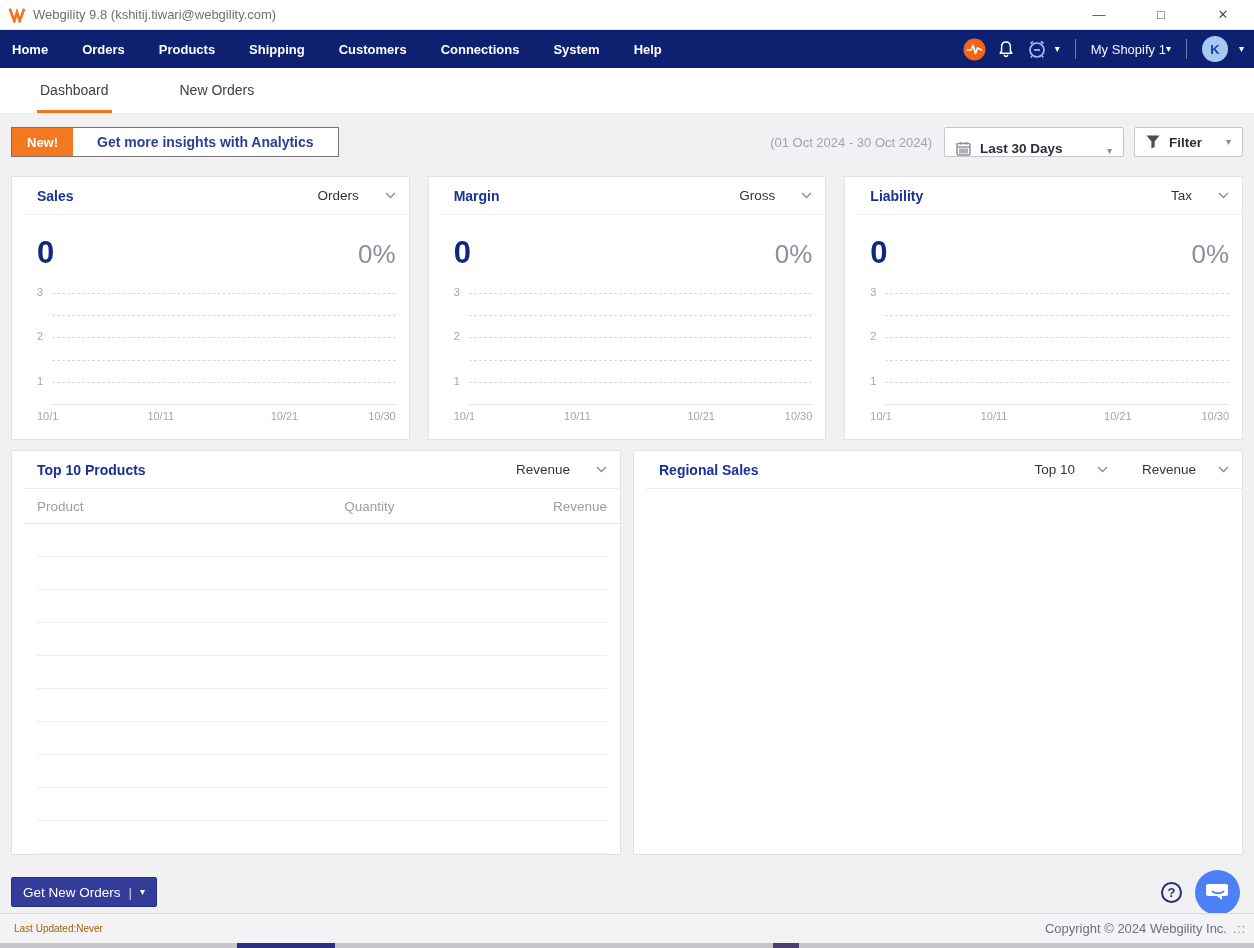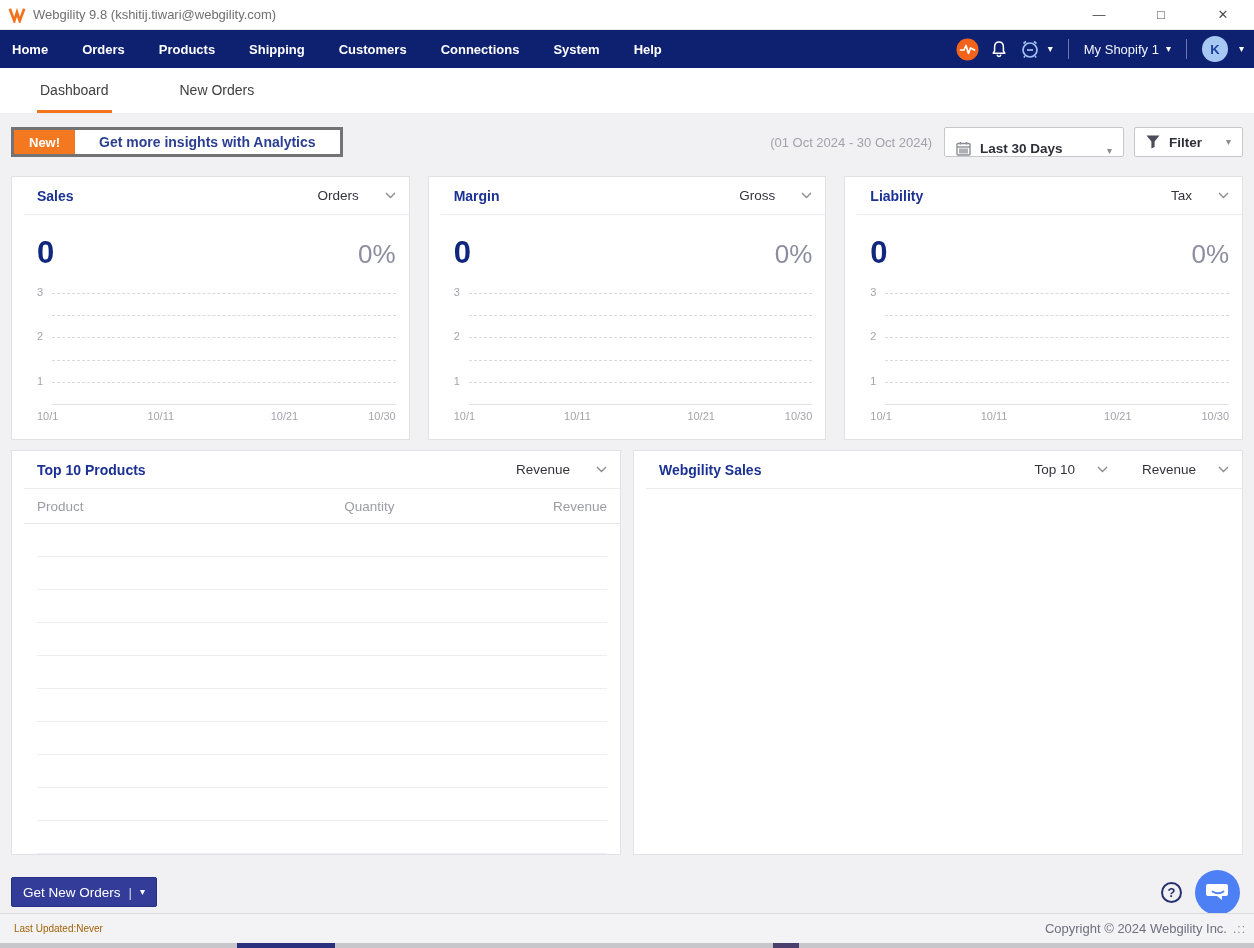--- a/index.html
+++ b/index.html
@@ -13,35 +13,35 @@
   .win-controls { display:flex; align-items:center; }
   .win-btn { width:62px; height:29px; display:flex; align-items:center; justify-content:center; font-size:13px; color:#4d4d4d; cursor:default; }
 
   
   .navbar { height:38px; background:#0e2070; display:flex; align-items:center; padding:0 10px 0 12px; color:#fff; }
   .nav-items { display:flex; align-items:center; gap:34px; }
   .nav-item { font-size:13px; color:#ffffff; cursor:pointer; white-space:nowrap;font-weight:bold; }
   .nav-right { margin-left:auto; display:flex; align-items:center; gap:11px; }
   .icon-btn { display:flex; align-items:center; justify-content:center; }
   .nav-divider { width:1px; height:20px; background:rgba(255,255,255,.4); margin:0 4px; }
-  .store-selector { display:flex; align-items:center; gap:7px; font-size:13px; color:#f2f4ff; cursor:pointer; }
+  .store-selector { display:flex; align-items:center; font-size:13px; color:#f2f4ff; cursor:pointer; }
   .caret { font-size:10px; line-height:1; color:#ffffff; }
   .caret-gray { font-size:10px; line-height:1; color:#8b8b95; }
   .avatar { width:26px; height:26px; border-radius:50%; background:#a6c8f2; color:#1d3f9e; font-weight:bold; font-size:13px; display:flex; align-items:center; justify-content:center; }
 
   
   .tabbar { height:46px; background:#ffffff; display:flex; align-items:flex-end; padding:0 0 0 9px; border-bottom:1px solid #ededf0; }
   .tab { font-size:14px; color:#404040; padding:0 3px 12px 3px; margin-right:37px; cursor:pointer; border-bottom:3px solid transparent;margin-left:28px; }
   .tab.active { border-bottom-color:#f4731f; }
 
   
   .content { padding:13px 11px 0 11px; }
 
   .toolbar-row { display:flex; align-items:center; height:30px; }
-  .insights-pill { display:flex; align-items:stretch; height:30px; border:3px solid #737373; background:#fff; cursor:pointer; }
+  .insights-pill { display:flex; align-items:stretch; height:30px; border:1px solid #737373; background:#fff; cursor:pointer; }
   .insights-badge { background:#f4781f; color:#fff; font-weight:bold; font-size:13px; display:flex; align-items:center; padding:0 15px; }
   .insights-label { color:#2b3f92; font-weight:bold; font-size:14px; display:flex; align-items:center; padding:0 24px; }
   .toolbar-right { margin-left:auto; display:flex; align-items:center; gap:10px; }
   .date-range { font-size:13px; color:#a2a2ac; margin-right:2px; white-space:nowrap; }
   .tool-btn { height:30px; background:#fff; border:1px solid #c6c6cc; border-radius:2px; display:flex; align-items:center; gap:9px; padding:0 11px; cursor:pointer; }
   .tool-btn .btn-label { font-size:13.5px; font-weight:bold; color:#2e2e38; }
   .tool-btn.date-btn { width:180px;align-items:flex-end; }
   .tool-btn.filter-btn { width:109px; }
   .tool-btn .spacer { flex:1; }
 
@@ -331,21 +331,21 @@
         <div class="table-row"></div>
         <div class="table-row"></div>
         <div class="table-row"></div>
         <div class="table-row"></div>
         <div class="table-row"></div>
       </div>
     </section>
 
     <section class="card lower-card">
       <header class="card-head">
-        <h2 class="card-title">Webgility Sales</h2>
+        <h2 class="card-title">Regional Sales</h2>
         <div style="display:flex; align-items:center; gap:34px;">
           <div class="dropdown dropdown-tight">
             <span class="dd-label">Top 10</span>
             <svg width="11" height="7" viewBox="0 0 11 7">
                 <polyline points="1,1 5.5,5.5 10,1" fill="none" stroke="#8b8b95" stroke-width="1.4"></polyline>
               </svg>
           </div>
           <div class="dropdown dropdown-tight">
             <span class="dd-label">Revenue</span>
             <svg width="11" height="7" viewBox="0 0 11 7">

